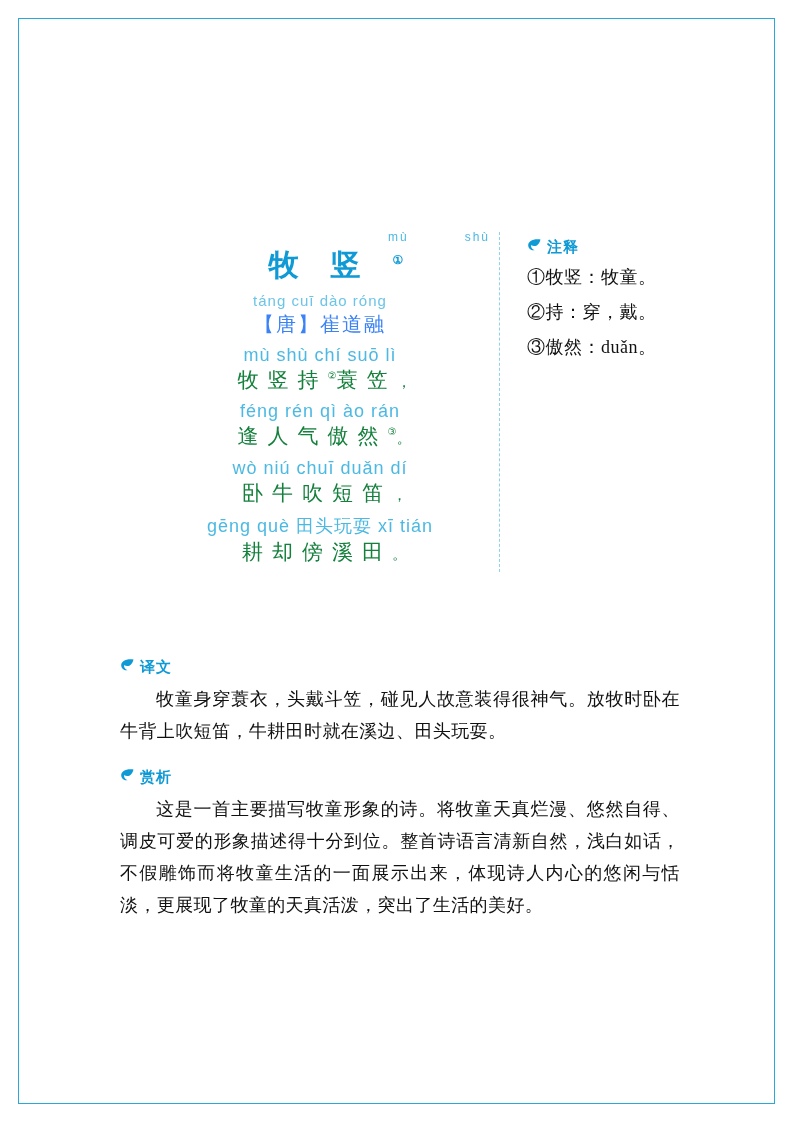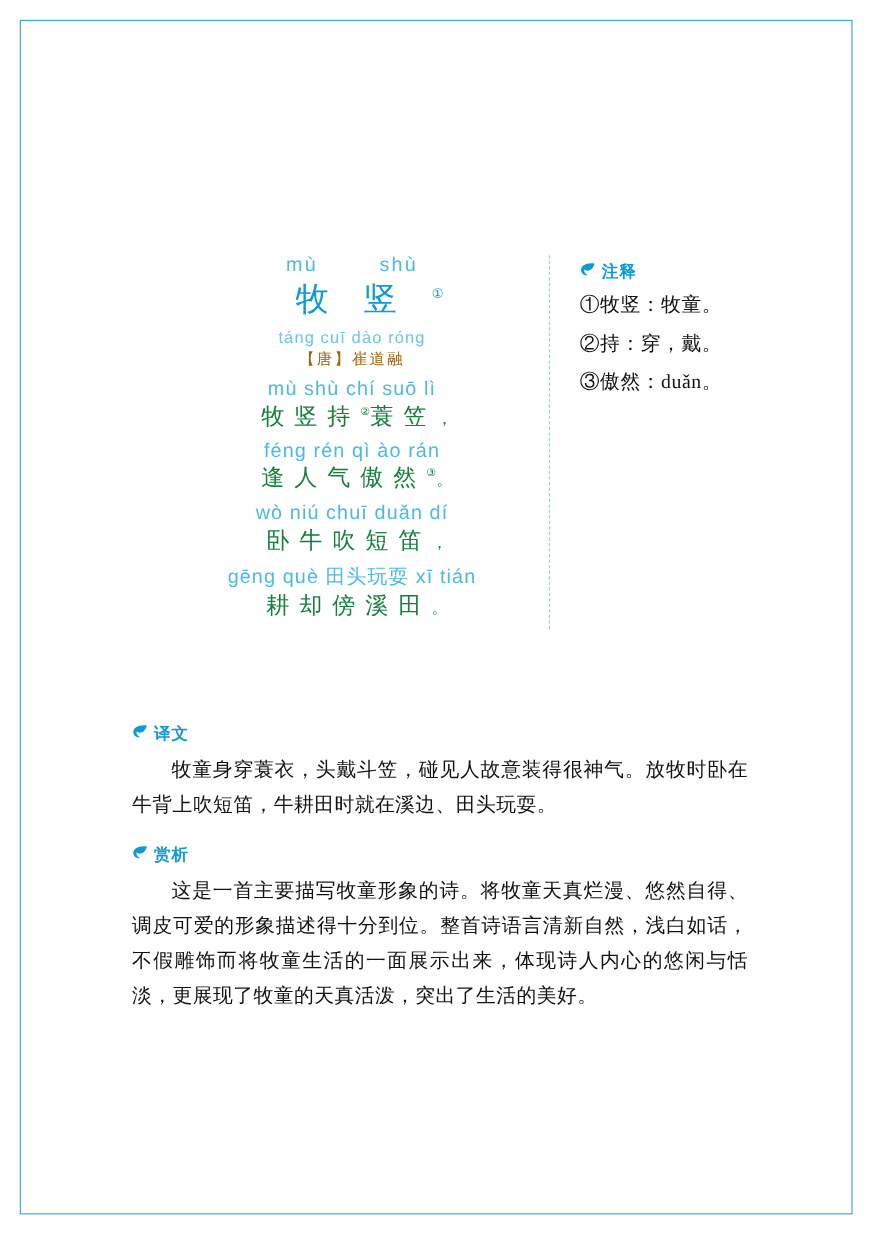--- a/index.html
+++ b/index.html
@@ -45,51 +45,53 @@
 
   .pinyin {
     font-family: "Liberation Sans", sans-serif;
     font-size: 12.5px;
     color: #4cb9e3;
     letter-spacing: 1px;
     line-height: 1.2;
   }
 
   .title-pinyin {
-    font-size: 18px;
+    font-size: 12px;
     letter-spacing: 2px;
     margin-bottom: 2px;
+    text-align: right;
   }
   .title-pinyin span.sp { display: inline-block; width: 56px; }
 
   .poem-title {
     font-family: "Liberation Serif", "DejaVu Serif", serif;
     font-size: 30px;
     color: #0f9ad6;
     letter-spacing: 32px;
     padding-left: 32px;
     line-height: 1.25;
     position: relative;
     white-space: nowrap;
+    font-weight: bold;
   }
   .poem-title sup {
     font-size: 12px;
     letter-spacing: 0;
     vertical-align: super;
   }
 
   .author-pinyin {
     font-size: 15px;
     letter-spacing: 1px;
     margin-top: 8px;
     color: #6cc4e8;
   }
   .author-line {
-    font-size: 14px;
-    color: #a16207;
+    font-size: 20px;
+    color: #3b82f6;
     letter-spacing: 2px;
     margin-top: 1px;
   }
 
   .verse {
     margin-top: 7px;
   }
   .verse .vp {
     font-size: 18px;
     letter-spacing: 1px;

